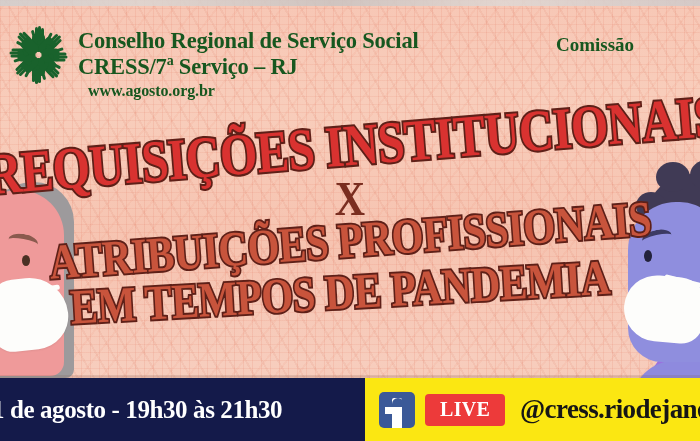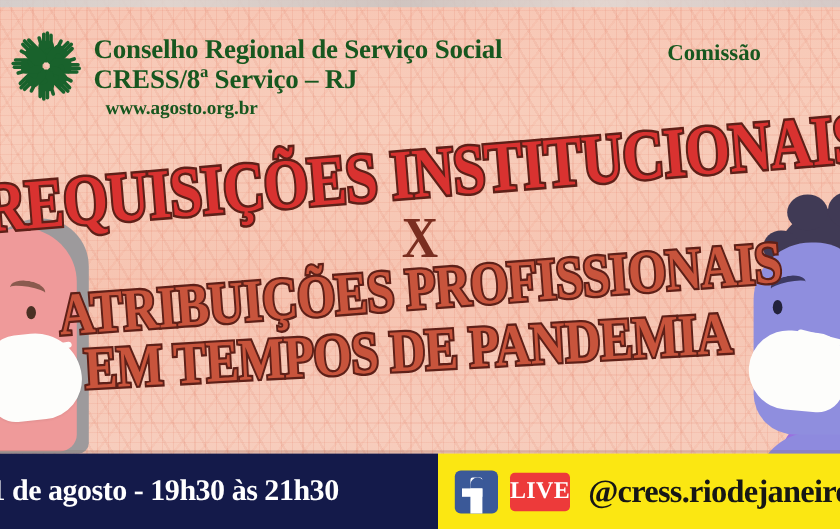--- a/index.html
+++ b/index.html
@@ -102,21 +102,21 @@
     white-space:nowrap;margin-left:-8px;}
   .fsoc{flex:1;background:#fbe712;display:flex;align-items:center;overflow:hidden;}
   .fbicon{width:36px;height:36px;background:#3b5998;border-radius:5px;margin-left:14px;
     position:relative;flex:0 0 auto;}
   .fbicon i{position:absolute;left:13px;top:6px;width:10px;height:30px;background:#fff;
     border-radius:2px 2px 0 0;font-style:normal;}
   .fbicon i:after{content:"";position:absolute;left:-7px;top:9px;width:17px;height:7px;background:#fff;}
   .fbicon i:before{content:"";position:absolute;left:0;top:0;width:12px;height:9px;background:#3b5998;
     border-radius:6px 6px 0 0;}
   .livebadge{background:#ed3a3a;color:#fff;font-size:20px;font-weight:bold;border-radius:4px;
-    padding:4px 0 5px;margin-left:10px;letter-spacing:.3px;flex:0 0 auto;}
+    padding:4px 15px 5px;margin-left:10px;letter-spacing:.3px;flex:0 0 auto;}
   .handle{font-size:27px;font-weight:bold;color:#161616;margin-left:15px;white-space:nowrap;
     letter-spacing:-.6px;}
   .ftop{position:absolute;left:0;bottom:63px;width:100%;height:3px;background:rgba(120,90,80,.18);}
 </style>
 </head>
 <body>
 
 <div class="poster">
   <div class="topstripe"></div>
 
@@ -182,21 +182,21 @@
         <div class="f f2"></div>
         <div class="f f3"></div>
         <div class="f f4"></div>
         <div class="thumb"></div>
         <div class="palm"></div>
       </div>
   </div>
 
   <div class="org">
     <div class="l1">Conselho Regional de Serviço Social</div>
-    <div class="l2"><span>CRESS/8</span><sup class="ord">a</sup><span> Serviço – RJ</span></div>
+    <div class="l2"><span>CRESS/7</span><sup class="ord">a</sup><span> Serviço – RJ</span></div>
     <div class="l3">www.agosto.org.br</div>
   </div>
 
   <div class="comissao">
     <div>Comissão</div>
   </div>
 
   <div class="figL">
     <div class="hair"></div>
     <div class="face"></div>

